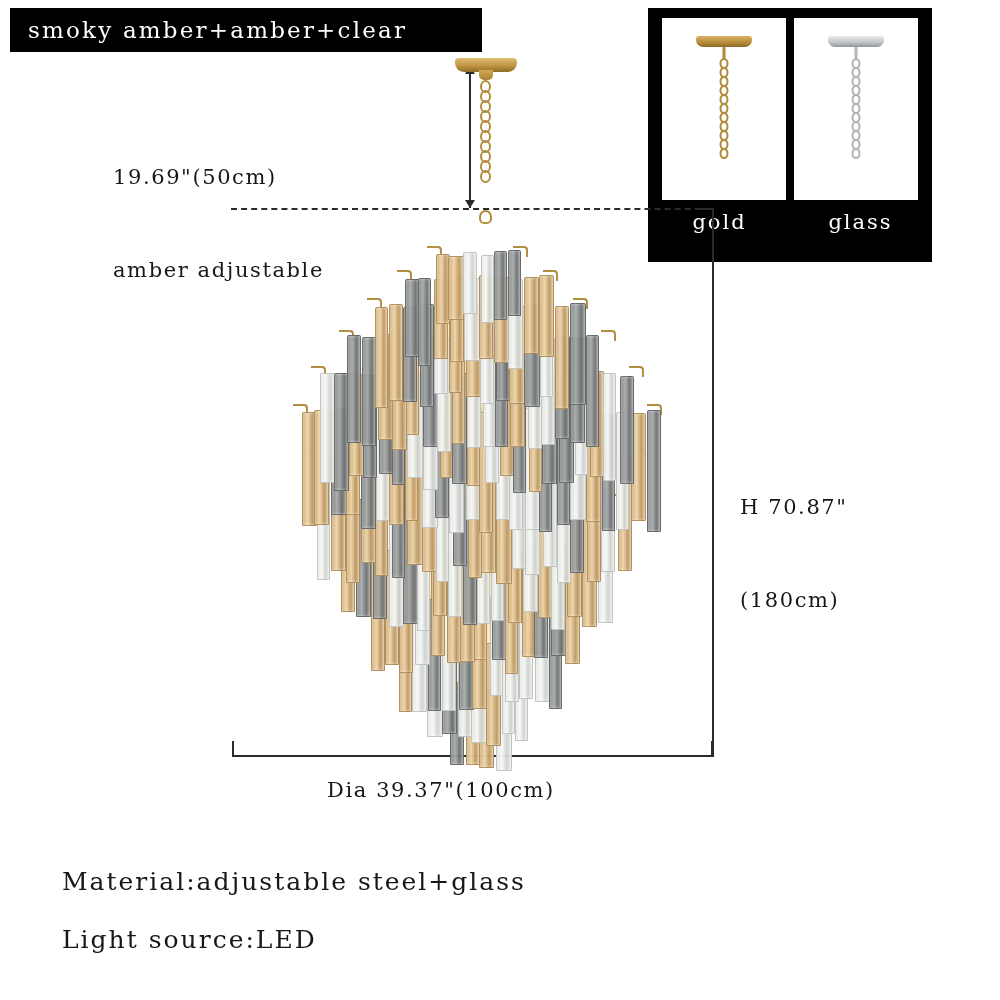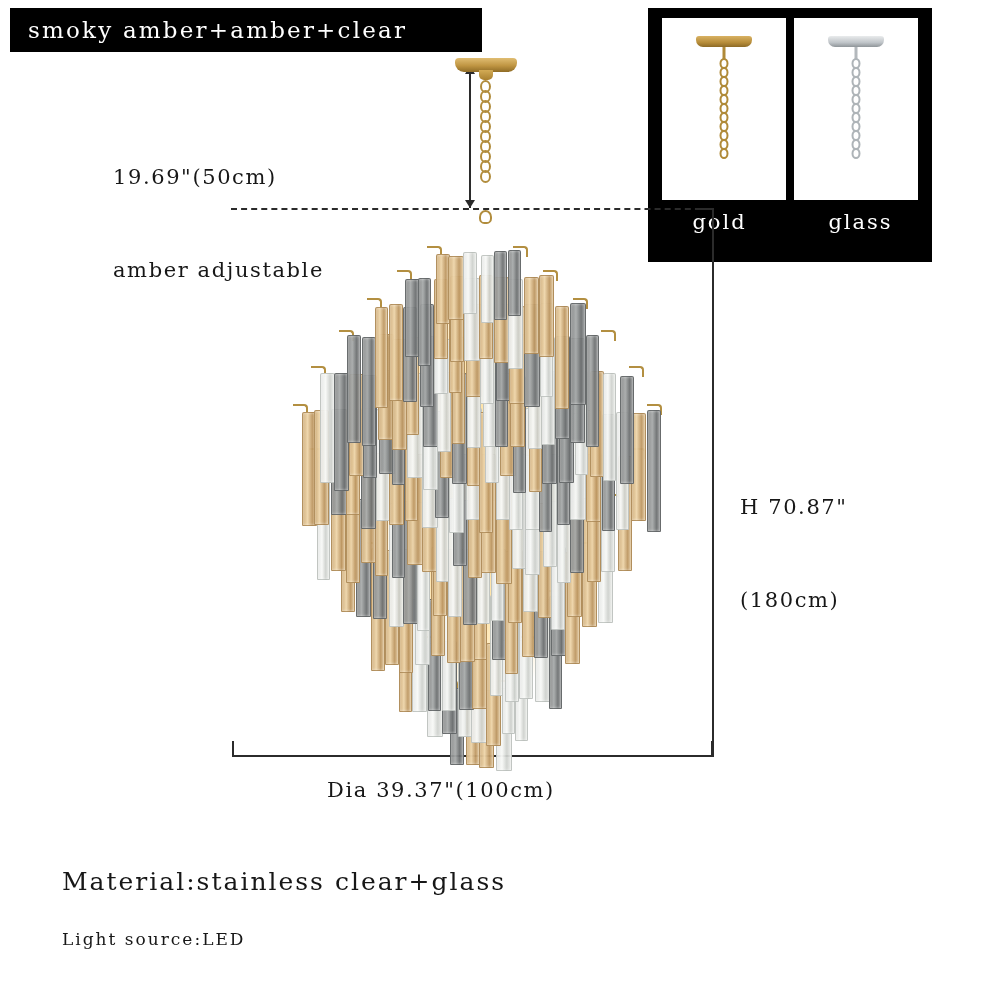--- a/index.html
+++ b/index.html
@@ -124,21 +124,21 @@
     line-height: 31px;
     color: #171717;
     font-family: "DejaVu Serif", serif;
     white-space: pre;
   }
 
   .chain-note { left: 113px; top: 100px; }
   .height-note { left: 740px; top: 430px; }
   .dia-note { left: 327px; top: 775px; }
   .material-note { left: 62px; top: 866px; font-size: 25px; letter-spacing: 2px; }
-  .source-note { left: 62px; top: 924px; font-size: 17px; letter-spacing: 2px; }
+  .source-note { left: 62px; top: 924px; font-size: 25px; letter-spacing: 2px; }
 
   .dashed-line {
     position: absolute;
     left: 231px;
     top: 208px;
     width: 480px;
     border-top: 2px dashed #2b2b2b;
   }
   .v-arrow {
     position: absolute;
@@ -357,21 +357,21 @@
   <div>H 70.87"</div>
   <div>(180cm)</div>
 </div>
 
 <div class="d-bracket">
   <div class="end-l"></div>
   <div class="end-r"></div>
 </div>
 <div class="dim-text dia-note">Dia 39.37"(100cm)</div>
 
-<div class="dim-text material-note">Material:stainless clear+glass</div>
+<div class="dim-text material-note">Material:adjustable steel+glass</div>
 <div class="dim-text source-note">Light source:LED</div>
 
 <div class="fixture">
   <div class="canopy"></div>
   <div class="canopy-nut"></div>
   <div class="chain">
     <i></i>
       <i></i>
       <i></i>
       <i></i>

